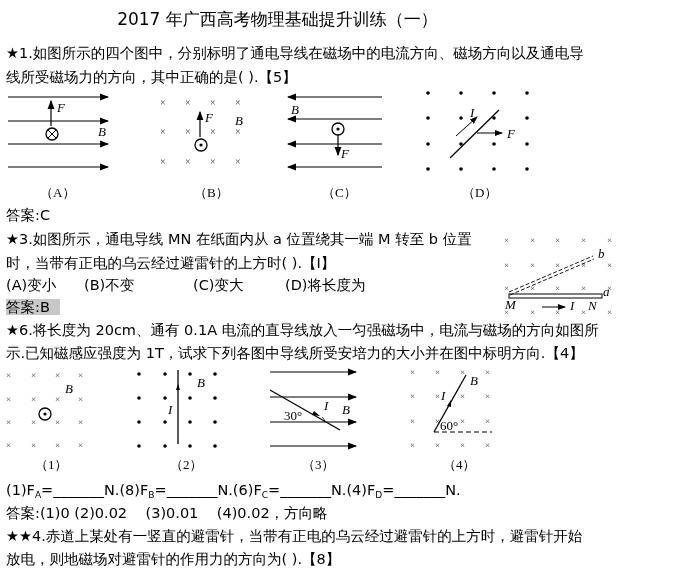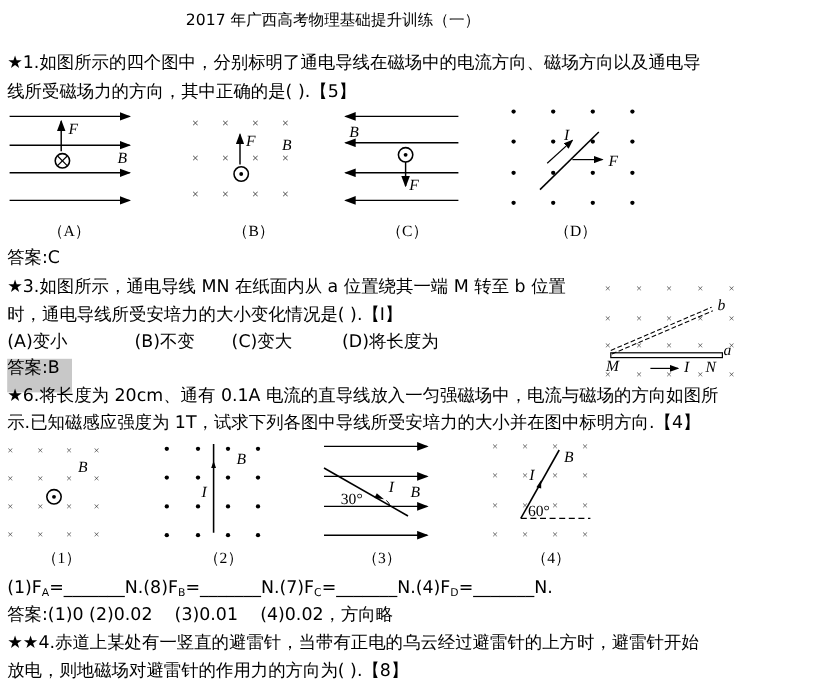--- a/index.html
+++ b/index.html
@@ -1,20 +1,20 @@
 <!DOCTYPE html>
 <html><head>
 <meta charset="utf-8">
 <style>
   html,body{margin:0;padding:0;background:#fff;}
   body{width:689px;height:569px;position:relative;overflow:hidden;font-family:"DejaVu Sans","Liberation Sans",sans-serif;color:#000;}
   .abs{position:absolute;}
-  .title{left:0;width:555px;top:8px;text-align:center;font-size:13px;}
+  .title{left:0;width:555px;top:8px;text-align:center;font-size:17px;}
   .line{left:6px;font-size:14.5px;white-space:nowrap;line-height:20px;}
-  .hl{background:#c8c8c8;padding:0 10px 12px 0;}
+  .hl{background:#c8c8c8;padding:0 10px 0 0;}
   svg{position:absolute;overflow:visible;}
   svg text{font-family:"Liberation Serif","DejaVu Serif",serif;}
   .it{font-style:italic;}
   .cap{font-size:13px;}
   .sub{font-size:9px;vertical-align:-3px;}
 </style>
 </head>
 <body>
 
 <div class="abs title">2017 年广西高考物理基础提升训练（一）</div>
@@ -100,23 +100,23 @@
   <line x1="36" y1="51" x2="57" y2="32" stroke="#000" stroke-width="1" marker-end="url(#ar)"></line>
   <line x1="57" y1="48" x2="82" y2="48" stroke="#000" stroke-width="1" marker-end="url(#ar)"></line>
   <text x="50" y="32" class="it" font-size="13">I</text>
   <text x="87" y="53" class="it" font-size="13">F</text>
   <text x="42" y="112" class="cap">（D）</text>
 </svg>
 
 <div class="abs line" style="top:205px">答案:C</div>
 
 <div class="abs line" style="top:229px">★3.如图所示，通电导线 MN 在纸面内从 a 位置绕其一端 M 转至 b 位置</div>
-<div class="abs line" style="top:253px">时，通电导线所受安培力的大小变化情况是(  ).【I】</div>
+<div class="abs line" style="top:253px">时，当带有正电的乌云经过避雷针的上方时(  ).【I】</div>
 <div class="abs line" style="top:275px;left:6px">(A)变小</div>
-<div class="abs line" style="top:275px;left:112px">(B)不变</div>
+<div class="abs line" style="top:275px;left:84px">(B)不变</div>
 <div class="abs line" style="top:275px;left:193px">(C)变大</div>
 <div class="abs line" style="top:275px;left:285px">(D)将长度为</div>
 <div class="abs line" style="top:297px;left:6px"><span class="hl">答案:B</span></div>
 
 <svg style="left:490px;top:228px" width="195" height="90">
   <g font-size="9" fill="#444" font-family="DejaVu Sans, sans-serif">
     <text x="14" y="15">×</text>
       <text x="40" y="15">×</text>
       <text x="65" y="15">×</text>
       <text x="91" y="15">×</text>
@@ -240,18 +240,18 @@
   <line x1="34" y1="70" x2="66" y2="13" stroke="#000" stroke-width="1.3"></line>
   <path d="M47,44 L51,38 L51,45 z" fill="#000"></path>
   <line x1="34" y1="70" x2="92" y2="70" stroke="#000" stroke-width="1" stroke-dasharray="5,3"></line>
   <text x="41" y="38" class="it" font-size="13">I</text>
   <text x="70" y="23" class="it" font-size="13">B</text>
   <text x="40" y="68" font-size="13">60°</text>
   <text x="43" y="107" class="cap">（4）</text>
 </svg>
 
 <div class="abs line" style="top:480px">
-  <span><span>(1)F</span><span class="sub">A</span><span>=_______N.</span></span><span><span>(8)F</span><span class="sub">B</span><span>=_______N.</span></span><span><span>(7)F</span><span class="sub">C</span><span>=_______N.</span></span><span><span>(4)F</span><span class="sub">D</span><span>=_______N.</span></span>
+  <span><span>(1)F</span><span class="sub">A</span><span>=_______N.</span></span><span><span>(8)F</span><span class="sub">B</span><span>=_______N.</span></span><span><span>(6)F</span><span class="sub">C</span><span>=_______N.</span></span><span><span>(4)F</span><span class="sub">D</span><span>=_______N.</span></span>
 </div>
 <div class="abs line" style="top:503px;white-space:pre">答案:(1)0 (2)0.02    (3)0.01    (4)0.02，方向略</div>
 
 <div class="abs line" style="top:526px">★★4.赤道上某处有一竖直的避雷针，当带有正电的乌云经过避雷针的上方时，避雷针开始</div>
 <div class="abs line" style="top:549px">放电，则地磁场对避雷针的作用力的方向为(  ).【8】</div>
 
 </body></html>

